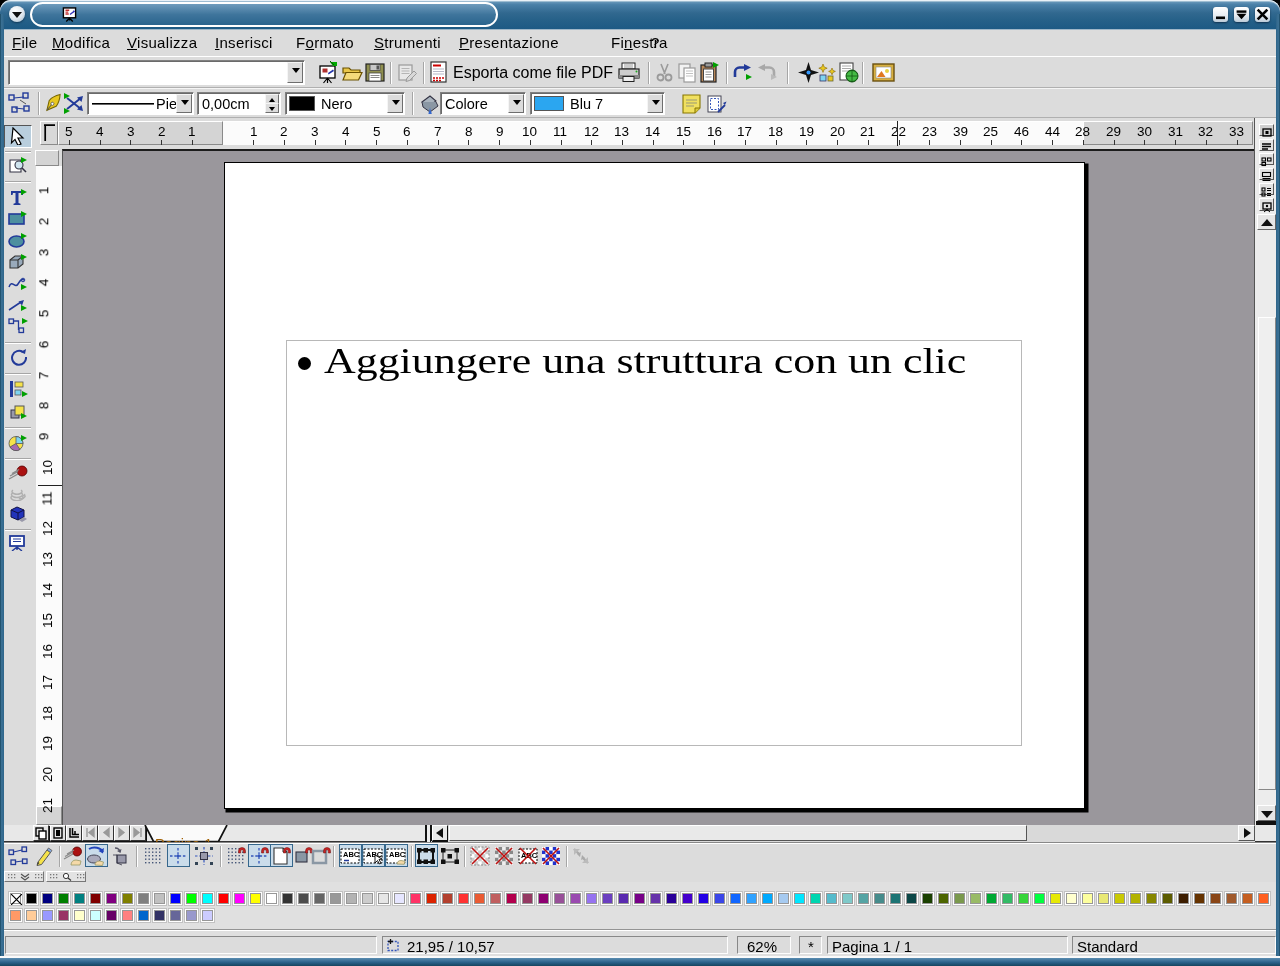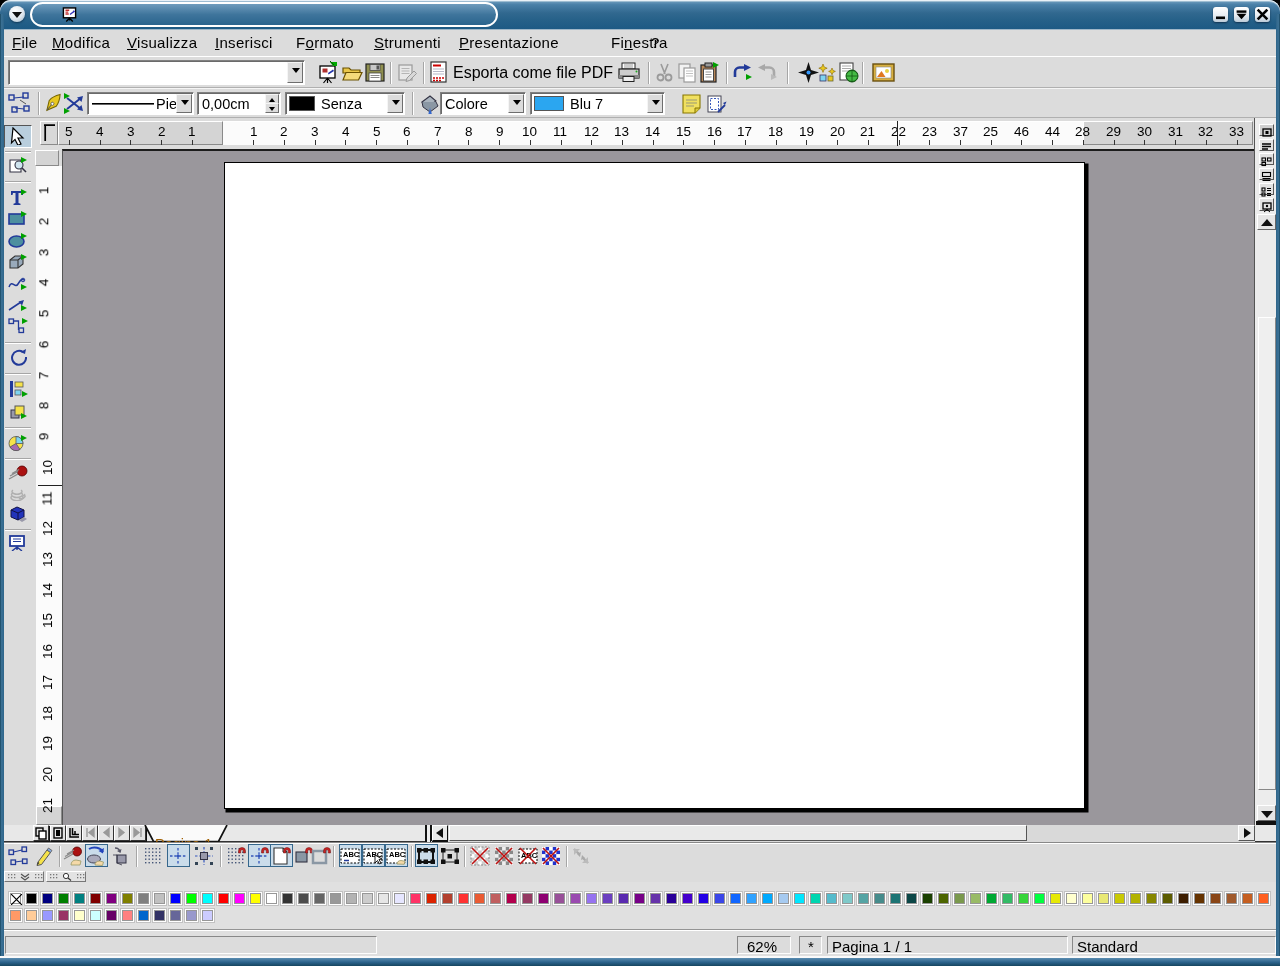--- a/index.html
+++ b/index.html
@@ -258,21 +258,21 @@
         <span style="position:absolute;left:4px;top:3px;font-size:14.5px">0,00cm</span>
         <div style="position:absolute;right:1px;top:1px;width:14px;height:10px;background:#dcdcdc;border:1px solid;border-color:#f5f5f5 #6e6e6e #6e6e6e #f5f5f5">
           <div style="position:absolute;left:3px;top:2.5px;border-left:3.5px solid transparent;border-right:3.5px solid transparent;border-bottom:4.5px solid #000"></div>
         </div>
         <div style="position:absolute;right:1px;bottom:1px;width:14px;height:10px;background:#dcdcdc;border:1px solid;border-color:#f5f5f5 #6e6e6e #6e6e6e #f5f5f5">
           <div style="position:absolute;left:3px;top:3px;border-left:3.5px solid transparent;border-right:3.5px solid transparent;border-top:4.5px solid #000"></div>
         </div>
       </div>
       <div class="combo" style="left:285px;top:92px;width:120px;height:23px">
         <div style="position:absolute;left:3px;top:3px;width:26px;height:15px;background:#000;border:1px solid #555"></div>
-        <span style="position:absolute;left:35px;top:3px;font-size:14.5px">Senza</span>
+        <span style="position:absolute;left:35px;top:3px;font-size:14.5px">Nero</span>
         <div class="cbtn"></div>
       </div>
       <div class="sepv" style="left:412px;top:92px;height:23px"></div>
       <svg class="ico" style="left:418px;top:93px" width="21" height="21" viewBox="0 0 21 21">
         <path d="M4 9 l8 -6 6 5 -8 6z" fill="#aab4be" stroke="#334" stroke-width="1.1"></path>
         <path d="M4 9 l1 5 7 5 8 -6 -2 -4" fill="#8a97a4" stroke="#334" stroke-width="1"></path>
         <path d="M12 14 c0 3 -1.5 5 -1.5 6.5 a1.6 1.6 0 0 0 3.2 0 c0 -1.5 -1.7 -3.5 -1.7 -6.5z" fill="#3366cc"></path>
       </svg>
       <div class="combo" style="left:440px;top:92px;width:86px;height:23px">
         <span style="position:absolute;left:4px;top:3px;font-size:14.5px">Colore</span>
@@ -354,21 +354,21 @@
       <div class="rnum" style="left:798.87px">19</div>
       <div class="abs" style="left:806.37px;top:140px;width:1px;height:4.5px;background:#333"></div>
       <div class="rnum" style="left:829.6px">20</div>
       <div class="abs" style="left:837.1px;top:140px;width:1px;height:4.5px;background:#333"></div>
       <div class="rnum" style="left:860.33px">21</div>
       <div class="abs" style="left:867.83px;top:140px;width:1px;height:4.5px;background:#333"></div>
       <div class="rnum" style="left:891.0600000000001px">22</div>
       <div class="abs" style="left:898.5600000000001px;top:140px;width:1px;height:4.5px;background:#333"></div>
       <div class="rnum" style="left:921.79px">23</div>
       <div class="abs" style="left:929.29px;top:140px;width:1px;height:4.5px;background:#333"></div>
-      <div class="rnum" style="left:952.52px">37</div>
+      <div class="rnum" style="left:952.52px">39</div>
       <div class="abs" style="left:960.02px;top:140px;width:1px;height:4.5px;background:#333"></div>
       <div class="rnum" style="left:983.25px">25</div>
       <div class="abs" style="left:990.75px;top:140px;width:1px;height:4.5px;background:#333"></div>
       <div class="rnum" style="left:1013.98px">46</div>
       <div class="abs" style="left:1021.48px;top:140px;width:1px;height:4.5px;background:#333"></div>
       <div class="rnum" style="left:1044.71px">44</div>
       <div class="abs" style="left:1052.21px;top:140px;width:1px;height:4.5px;background:#333"></div>
       <div class="rnum" style="left:1075.44px">28</div>
       <div class="abs" style="left:1082.94px;top:140px;width:1px;height:4.5px;background:#333"></div>
       <div class="rnum" style="left:1106.17px">29</div>
@@ -501,20 +501,24 @@
       <div class="vnum" style="top:674.91px">17</div>
       <div class="vnum" style="top:705.64px">18</div>
       <div class="vnum" style="top:736.37px">19</div>
       <div class="vnum" style="top:767.1px">20</div>
       <div class="vnum" style="top:797.83px">21</div>
     </div>
 <div class="abs" id="vrulline"></div>
 
 <div class="abs" id="canvas"></div>
 <div class="abs" id="page"></div>
+<div class="abs" id="obox">
+      <div id="obul"></div>
+      <div id="otxt">Aggiungere una struttura con un clic</div>
+    </div>
 
 <div class="abs" id="rstrip"></div>
 <div id="vbtns">
       <div class="vbtn" style="top:124px;height:12px;background:#cfcfcf"><svg width="13" height="12" viewBox="0 0 13 12">
           <rect x="3" y="2" width="8" height="7" fill="none" stroke="#000" stroke-width="1.3"></rect>
           <rect x="5.5" y="4" width="3" height="3" fill="#000"></rect>
         </svg></div>
       <div class="vbtn" style="top:138.7px;height:12px"><svg width="13" height="12" viewBox="0 0 13 12">
           <path d="M2 2 h9 M2 4.5 h9 M2 7 h6" stroke="#000" stroke-width="1.4"></path>
         </svg></div>
@@ -1164,20 +1168,27 @@
       <div class="sw" style="left:184px;top:907.5px">
         <i style="background:#9999cc"></i>
       </div>
       <div class="sw" style="left:200px;top:907.5px">
         <i style="background:#ccccff"></i>
       </div>
     </div>
 
 <div class="abs" id="sbar"></div>
 <div class="sp" style="left:5px;width:372px"></div>
+<div class="sp" style="left:382px;width:346px">
+      <svg style="position:absolute;left:4px;top:2px" width="14" height="13" viewBox="0 0 14 13">
+        <rect x="1" y="2.5" width="10" height="9" fill="none" stroke="#3355bb" stroke-width="1.3" stroke-dasharray="2 1.4"></rect>
+        <path d="M3.5 0 v5 M1 2.5 h5" stroke="#111" stroke-width="1.3"></path>
+      </svg>
+      <span style="left:24px">21,95 / 10,57</span>
+    </div>
 <div class="sp" style="left:737px;width:54px">
       <span style="left:9px">62%</span>
     </div>
 <div class="sp" style="left:799px;width:23px">
       <span style="left:8px">*</span>
     </div>
 <div class="sp" style="left:827px;width:241px">
       <span style="left:4px">Pagina 1 / 1</span>
     </div>
 <div class="sp" style="left:1072px;width:204px">

